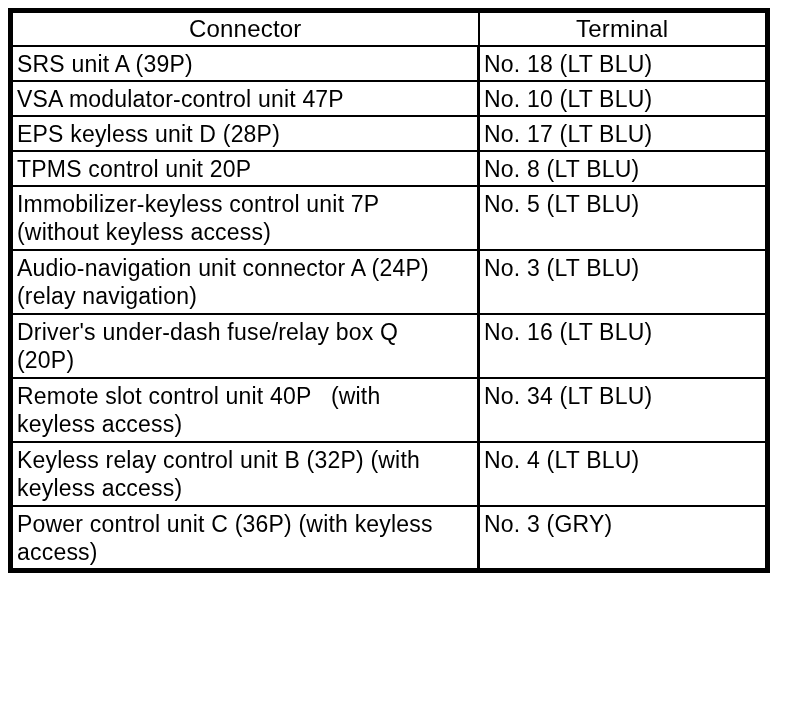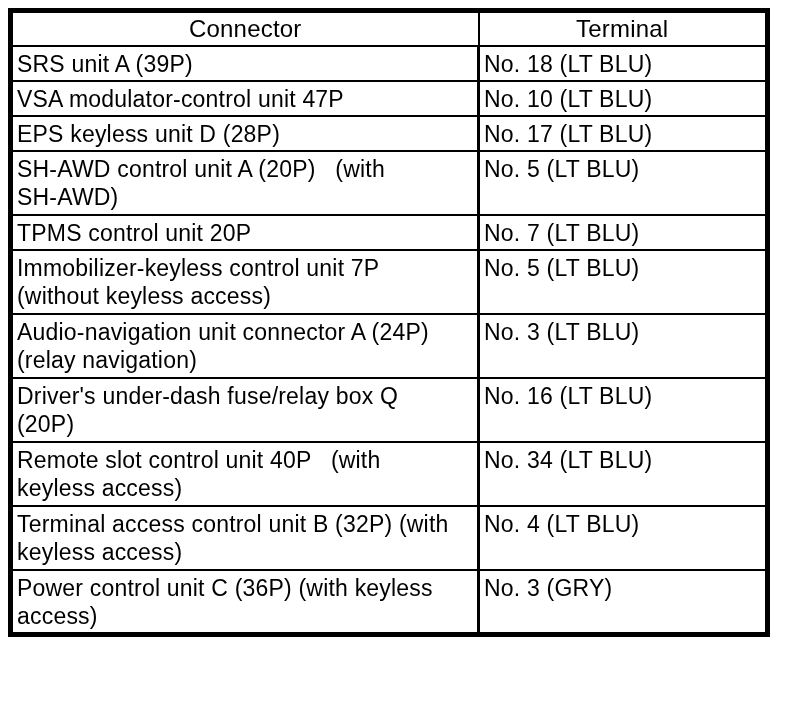--- a/index.html
+++ b/index.html
@@ -65,28 +65,23 @@
       <td class="terminal-cell">No. 18 (LT BLU)</td>
     </tr>
     <tr class="row-single">
       <td class="connector-cell">VSA modulator-control unit 47P</td>
       <td class="terminal-cell">No. 10 (LT BLU)</td>
     </tr>
     <tr class="row-single">
       <td class="connector-cell">EPS keyless unit D (28P)</td>
       <td class="terminal-cell">No. 17 (LT BLU)</td>
     </tr>
-    <tr class="row-double">
-      <td class="connector-cell">SH-AWD control unit A (20P)   (with
-SH-AWD)</td>
-      <td class="terminal-cell">No. 5 (LT BLU)</td>
-    </tr>
     <tr class="row-single">
       <td class="connector-cell">TPMS control unit 20P</td>
-      <td class="terminal-cell">No. 7 (LT BLU)</td>
+      <td class="terminal-cell">No. 8 (LT BLU)</td>
     </tr>
     <tr class="row-double">
       <td class="connector-cell">Immobilizer-keyless control unit 7P
 (without keyless access)</td>
       <td class="terminal-cell">No. 5 (LT BLU)</td>
     </tr>
     <tr class="row-double">
       <td class="connector-cell">Audio-navigation unit connector A (24P)
 (relay navigation)</td>
       <td class="terminal-cell">No. 3 (LT BLU)</td>
@@ -95,21 +90,21 @@
       <td class="connector-cell">Driver's under-dash fuse/relay box Q
 (20P)</td>
       <td class="terminal-cell">No. 16 (LT BLU)</td>
     </tr>
     <tr class="row-double">
       <td class="connector-cell">Remote slot control unit 40P   (with
 keyless access)</td>
       <td class="terminal-cell">No. 34 (LT BLU)</td>
     </tr>
     <tr class="row-double">
-      <td class="connector-cell">Terminal access control unit B (32P) (with
+      <td class="connector-cell">Keyless relay control unit B (32P) (with
 keyless access)</td>
       <td class="terminal-cell">No. 4 (LT BLU)</td>
     </tr>
     <tr class="row-double">
       <td class="connector-cell">Power control unit C (36P) (with keyless
 access)</td>
       <td class="terminal-cell">No. 3 (GRY)</td>
     </tr>
   </tbody>
     </table>

